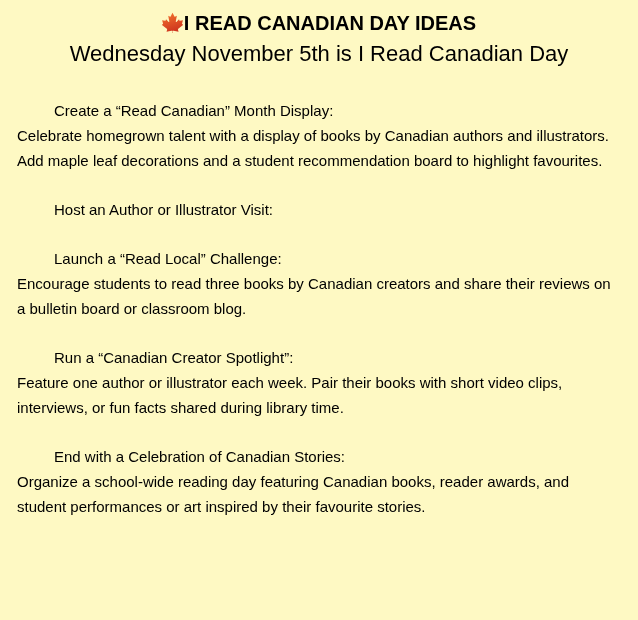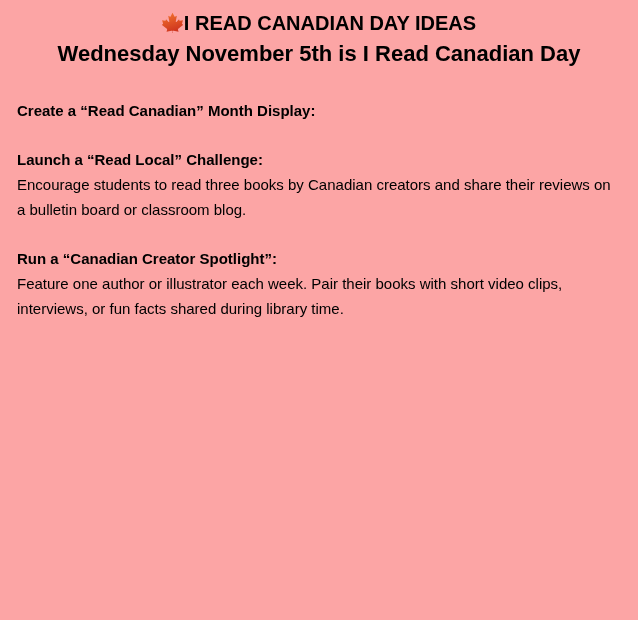--- a/index.html
+++ b/index.html
@@ -1,54 +1,54 @@
 <!DOCTYPE html>
 <html><head>
 <meta charset="utf-8">
 <style>
   html, body { margin: 0; padding: 0; }
   .page {
     width: 638px;
     height: 620px;
     box-sizing: border-box;
-    background: #fca5a5;
+    background: #fef9c3;
     color: #000000;
     padding: 8px 17px 0 17px;
     overflow: hidden;
     font-family: "Liberation Sans", sans-serif;
   }
   .title-line1 {
     text-align: center;
     font-weight: bold;
     font-size: 20px;
     line-height: 30px;
     white-space: nowrap;
   }
   .title-line2 {
     text-align: center;
-    font-weight: bold;
+    font-weight: normal;
     font-size: 22px;
     line-height: 32px;
     margin-bottom: 28px;
     white-space: nowrap;
   }
   .leaf-icon { display: inline-block; }
   .leaf-icon svg {
     width: 21px;
     height: 21px;
     vertical-align: -3px;
     margin-right: 1px;
   }
   .section { margin-bottom: 24px; }
   .section p {
     margin: 0;
     font-size: 15px;
     line-height: 25px;
   }
-  .section .heading { font-weight: bold; }
+  .section .heading { font-weight: normal; margin-left: 37px; }
   a.doc-link {
     color: #1155cc;
     text-decoration: underline;
     cursor: pointer;
   }
   .tip-italic { font-style: italic; }
 </style>
 </head>
 <body>
 
@@ -63,29 +63,35 @@
             </linearGradient>
           </defs>
           <path fill="url(#leafGrad)" d="M256 21l-46 86c-5 9-15 8-24 3l-34-17 25 132c5 25-12 25-21 14l-58-65-9 33c-1 4-6 9-12 8l-74-16 19 71c4 16 8 22-4 26l-26 13 125 102c12 10 8 18 4 32l-11 36 119-21c15-2 25 0 25 11l-7 136h20l-7-136c0-11 10-13 25-11l119 21-11-36c-4-14-8-22 4-32l125-102-26-13c-12-5-8-11-4-26l19-71-74 16c-6 1-11-4-12-8l-9-33-58 65c-9 11-26 11-21-14l25-132-34 17c-9 5-19 6-24-3z"></path>
         </svg></span><span>I READ CANADIAN DAY IDEAS</span>
   </div>
 
   <div class="title-line2">Wednesday November 5th is I Read Canadian Day</div>
 
   <div class="section">
     <p class="heading">Create a “Read Canadian” Month Display:</p>
+    <p class="body">Celebrate homegrown talent with a display of books by Canadian authors and illustrators. Add maple leaf decorations and a student recommendation board to highlight favourites.</p>
   </div>
 
   <div class="section">
+    <p class="heading">Host an Author or Illustrator Visit:</p>
   </div>
 
   <div class="section">
     <p class="heading">Launch a “Read Local” Challenge:</p>
     <p class="body">Encourage students to read three books by Canadian creators and share their reviews on a bulletin board or classroom blog.</p>
   </div>
 
   <div class="section">
     <p class="heading">Run a “Canadian Creator Spotlight”:</p>
     <p class="body">Feature one author or illustrator each week. Pair their books with short video clips, interviews, or fun facts shared during library time.</p>
   </div>
 
+  <div class="section">
+    <p class="heading">End with a Celebration of Canadian Stories:</p>
+    <p class="body">Organize a school-wide reading day featuring Canadian books, reader awards, and student performances or art inspired by their favourite stories.</p>
+  </div>
 
 </div>
 
 </body></html>

